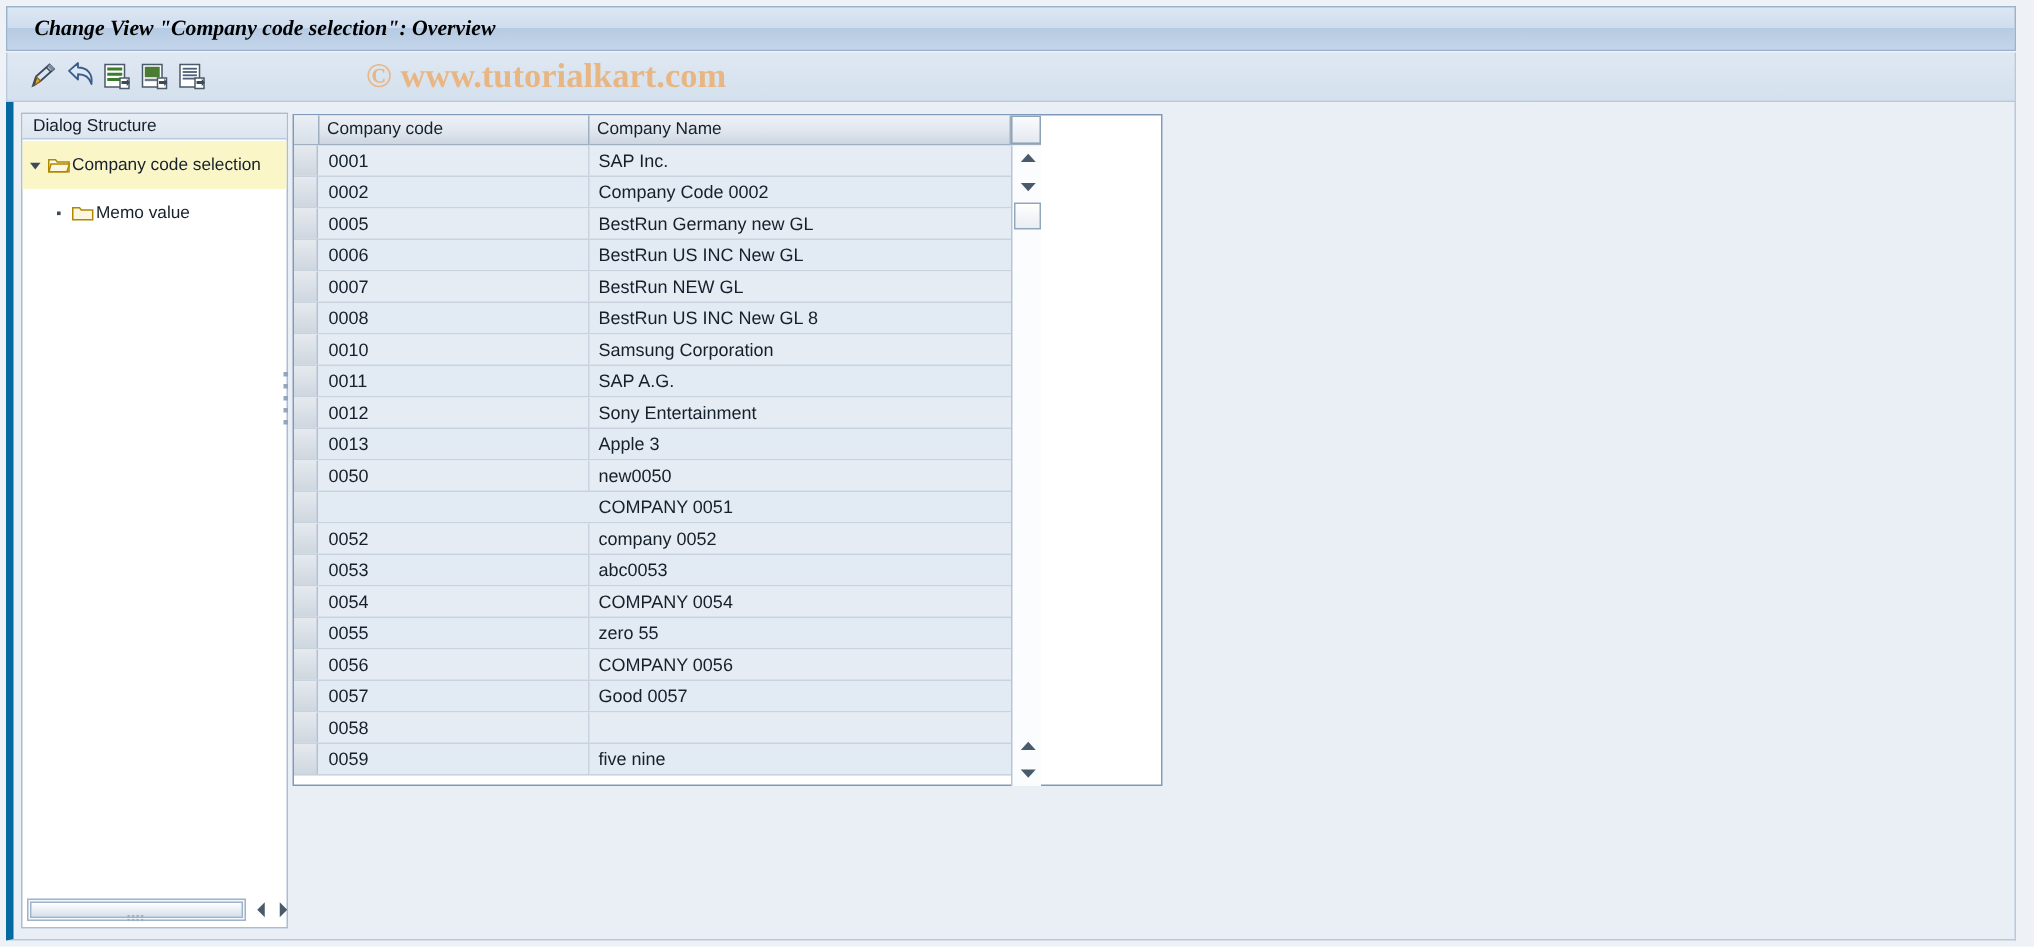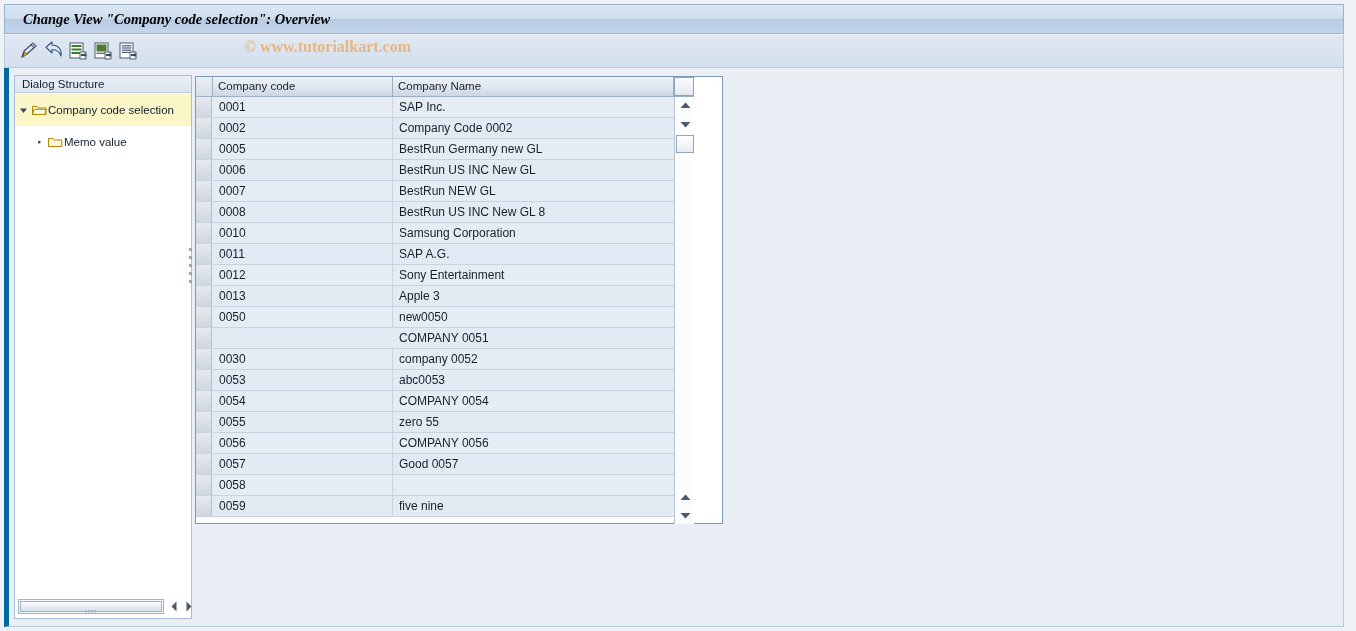--- a/index.html
+++ b/index.html
@@ -61,21 +61,21 @@
     top: 5px;
     width: 22px; height: 22px;
     cursor: pointer;
   }
   .tb-btn svg { display: block; }
 
   .watermark {
     position: absolute;
     left: 244px; top: 38px;
     font-family: "Liberation Serif", serif;
-    font-size: 16px;
+    font-size: 23px;
     font-weight: bold;
     color: #e8b683;
     letter-spacing: 0px;
     white-space: nowrap;
     user-select: none;
   }
 
   
   .body-area {
     position: absolute;
@@ -184,21 +184,21 @@
     position: absolute;
     left: 1px;
     width: 3px; height: 3px;
     background: #93a6bb;
   }
 
   
   .tablewrap {
     position: absolute;
     left: 186px; top: 8px;
-    width: 528px; height: 448px;
+    width: 580px; height: 448px;
     background: #ffffff;
     border: 1px solid #7e9ab8;
     box-sizing: border-box;
   }
 
   .t-header {
     position: absolute;
     left: 0; top: 0;
     width: 498px; height: 20px;
     background: linear-gradient(to bottom, #eef2f7 0%, #dfe6ee 55%, #ccd6e1 100%);
@@ -505,21 +505,21 @@
             <div class="row-sel"></div>
             <div class="cell c-code">0050</div>
             <div class="cell c-name">new0050</div>
           </div>
           <div class="row">
             <div class="row-sel"></div>
             <div class="cell c-name">COMPANY 0051</div>
           </div>
           <div class="row">
             <div class="row-sel"></div>
-            <div class="cell c-code">0030</div>
+            <div class="cell c-code">0052</div>
             <div class="cell c-name">company 0052</div>
           </div>
           <div class="row">
             <div class="row-sel"></div>
             <div class="cell c-code">0053</div>
             <div class="cell c-name">abc0053</div>
           </div>
           <div class="row">
             <div class="row-sel"></div>
             <div class="cell c-code">0054</div>

